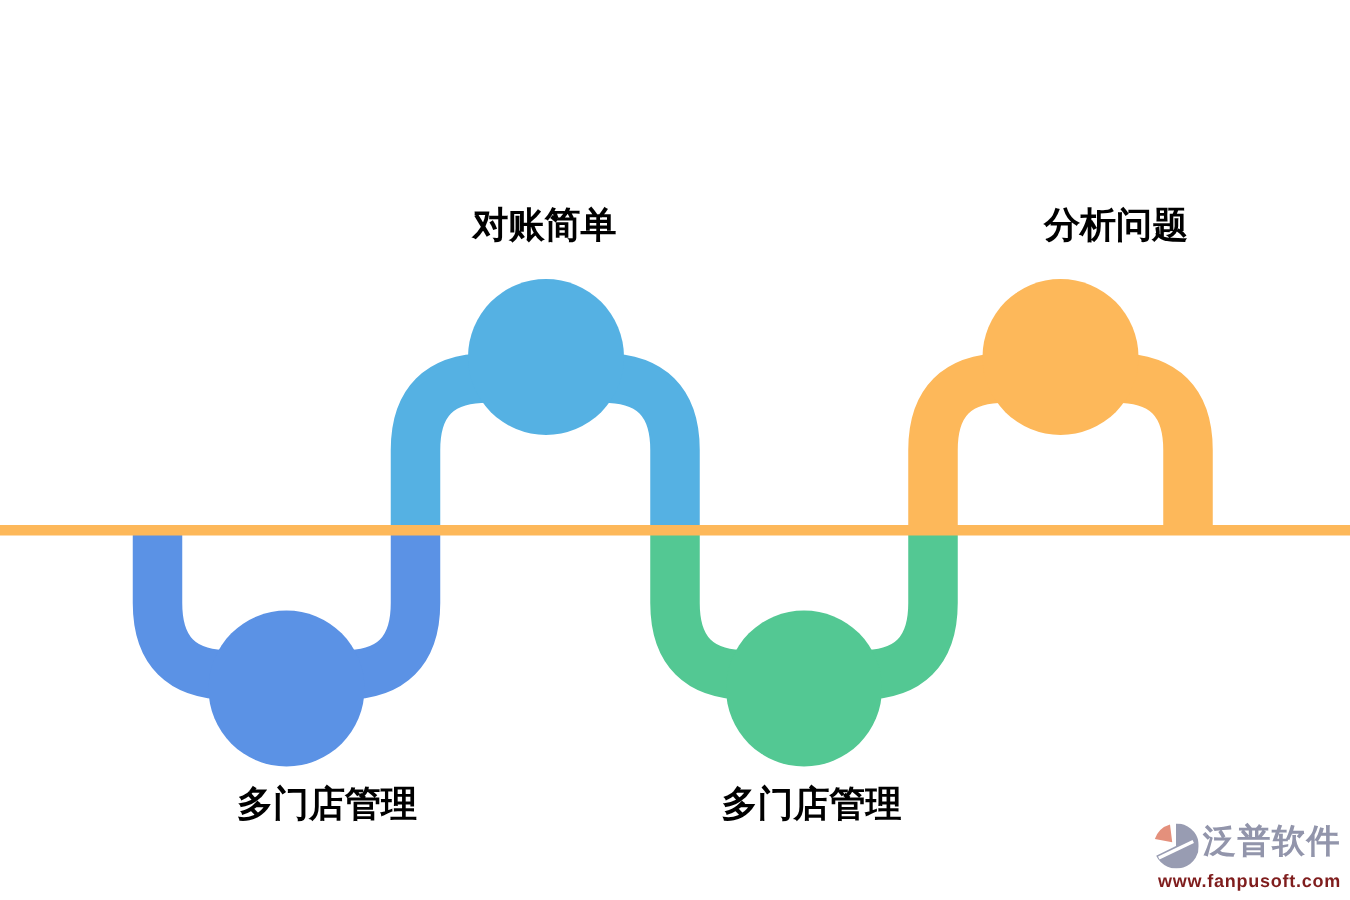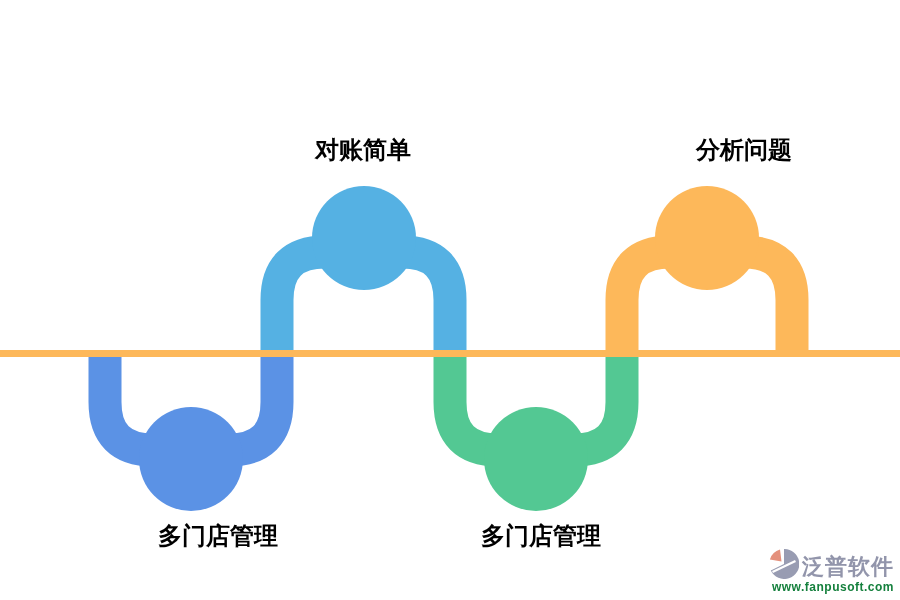--- a/index.html
+++ b/index.html
@@ -38,21 +38,21 @@
   }
   .logo {
     position: absolute;
     right: 6px;
     bottom: 6px;
     width: 132px;
     text-align: right;
   }
   .logo-top {
     display: flex;
-    align-items: flex-end;
+    align-items: flex-start;
     justify-content: flex-end;
     gap: 3px;
   }
   .logo-name {
     font-size: 22px;
     font-weight: bold;
     letter-spacing: 1px;
     line-height: 1.1;
   }
   .logo-url {
@@ -94,16 +94,16 @@
 
   <div class="logo">
     <div class="logo-top">
       <svg width="30" height="30" viewBox="0 0 30 30" xmlns="http://www.w3.org/2000/svg">
         <path d="M15,15 L15,0 A15,15 0 1 1 1.8,21.5 Z" fill="#989CB2"></path>
         <path d="M12.5,12.5 L0.9,10.4 A15,15 0 0 1 11,0.6 Z" fill="#E4907C"></path>
         <line x1="3.5" y1="23" x2="26.5" y2="12" stroke="#ffffff" stroke-width="2.2"></line>
       </svg>
       <span class="logo-name" style="color: rgb(146, 149, 171);">泛普软件</span>
     </div>
-    <div class="logo-url" style="color: #15803d;">www.fanpusoft.com</div>
+    <div class="logo-url" style="color: #7f1d1d;">www.fanpusoft.com</div>
   </div>
 
 </div>
 
 </body></html>

